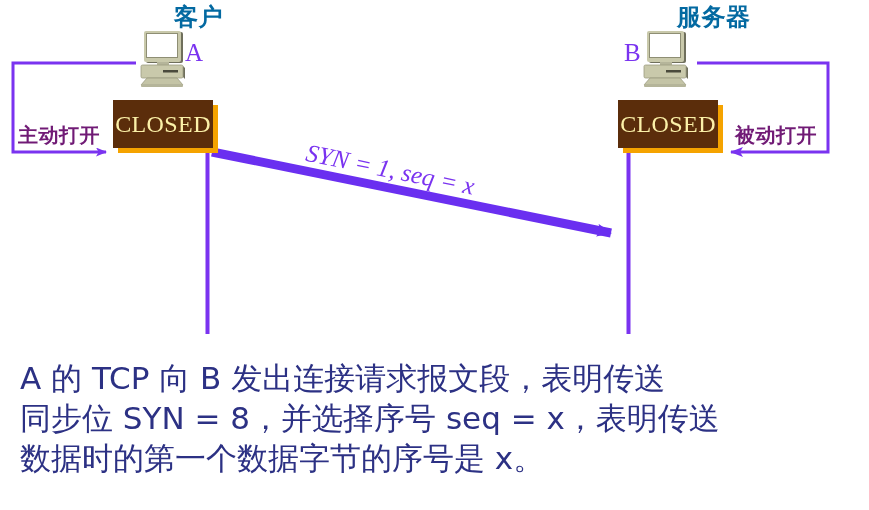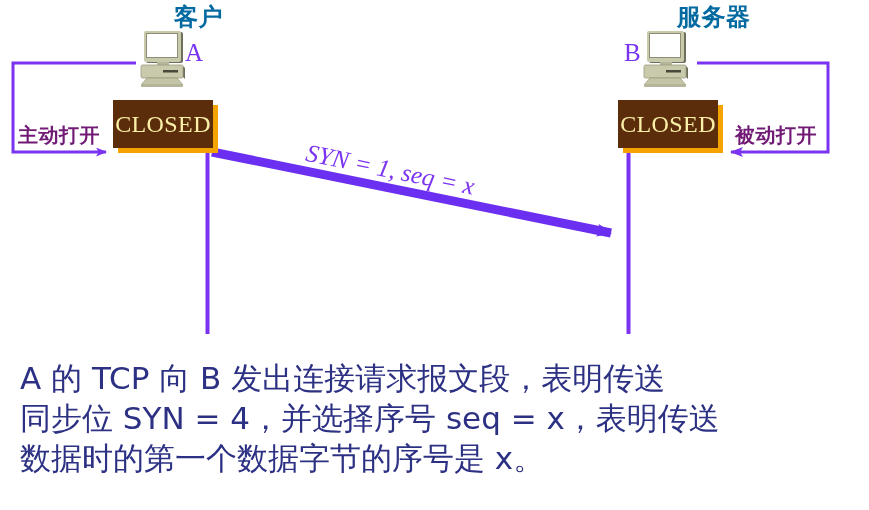--- a/index.html
+++ b/index.html
@@ -200,17 +200,17 @@
   <div class="state-box" style="left:618px; top:100px;">
     <span class="state-label">CLOSED</span>
   </div>
 
   <div class="open-label" style="left:735px; top:125px;">被动打开</div>
 
   <div class="segment-label" style="left:309px; top:140px; transform: rotate(11.5deg);">SYN = 1, seq = x</div>
 
   <div id="caption-block">
     <span class="cap-line">A 的 TCP 向 B 发出连接请求报文段，表明传送</span>
-    <span class="cap-line">同步位 SYN = 4，并选择序号 seq = x，表明传送</span>
+    <span class="cap-line">同步位 SYN = 8，并选择序号 seq = x，表明传送</span>
     <span class="cap-line">数据时的第一个数据字节的序号是 x。</span>
   </div>
 
 </div>
 
 </body></html>

